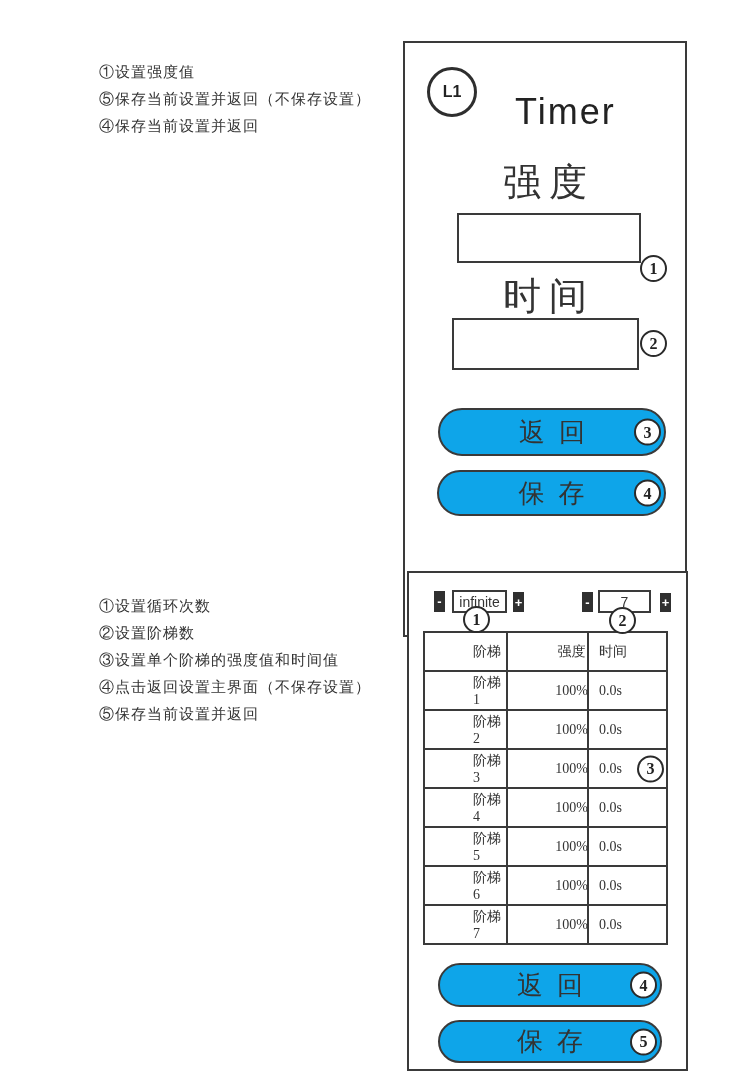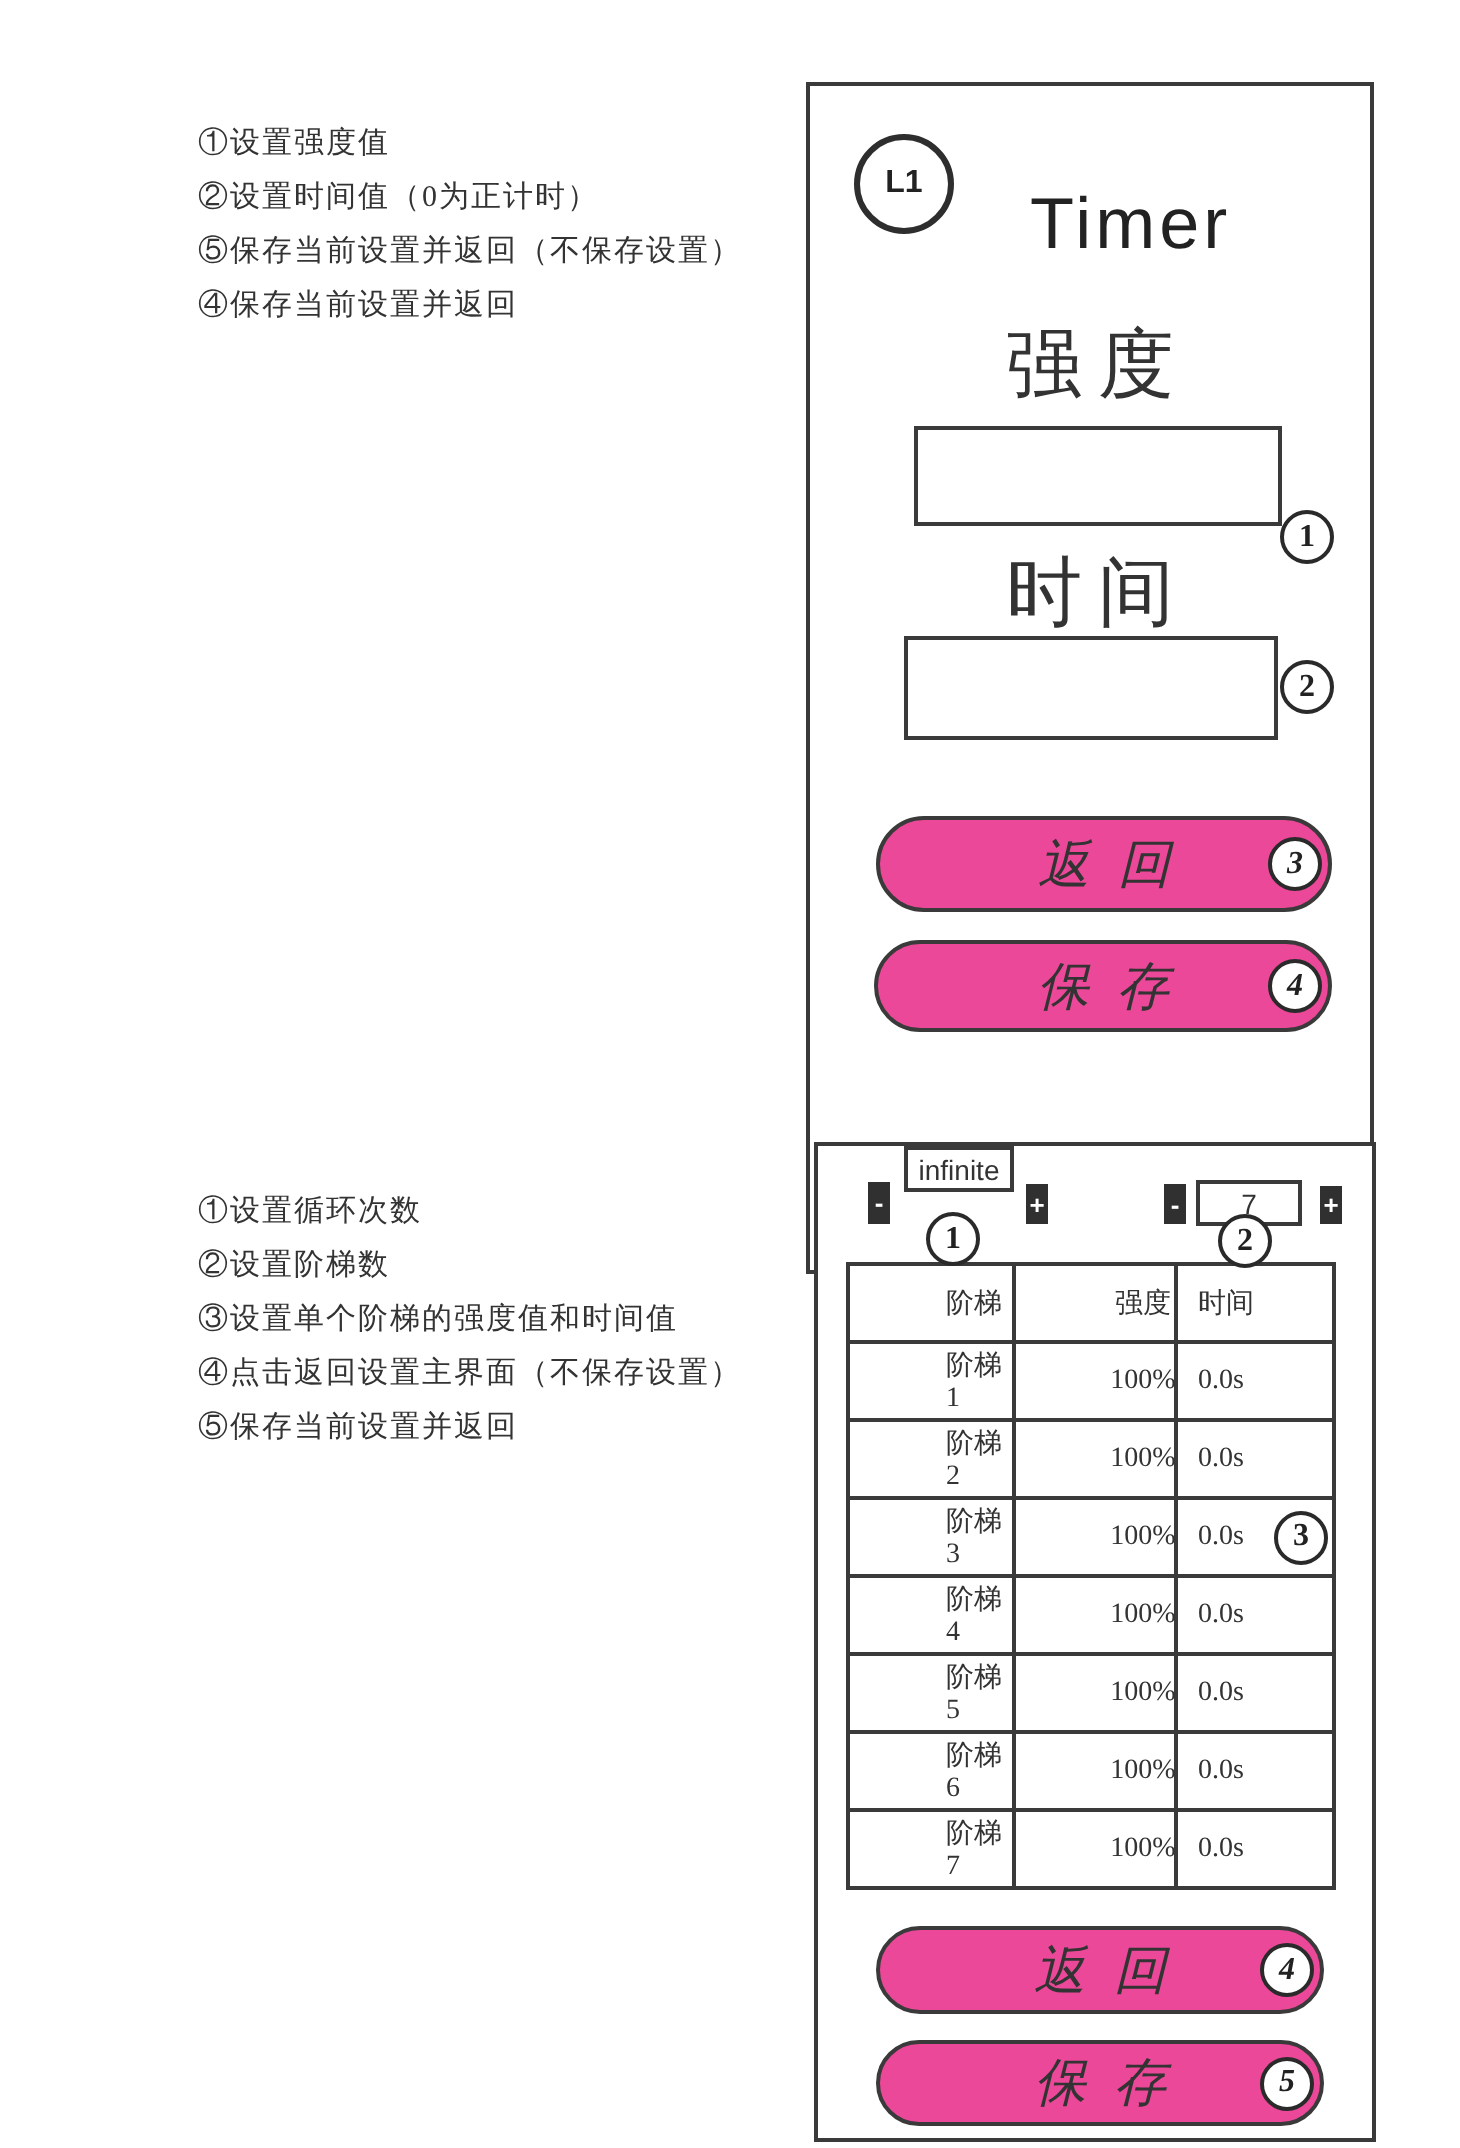--- a/index.html
+++ b/index.html
@@ -25,23 +25,23 @@
     font-size:36px;letter-spacing:2px;color:#222;}
   .big-label{position:absolute;left:0;width:100%;text-align:center;font-size:38px;
     letter-spacing:8px;text-indent:8px;color:#333;}
   #label-intensity{top:114px;}
   #label-time{top:228px;}
   .input-box{position:absolute;background:#fff;border:2px solid #3a3a3a;box-sizing:border-box;}
   #input-intensity{left:52px;top:170px;width:184px;height:50px;}
   #input-time{left:47px;top:275px;width:187px;height:52px;}
 
   
-  .pill{position:absolute;background:#ec4899;border:2px solid #3a3a3a;box-sizing:border-box;
+  .pill{position:absolute;background:#0ea5e9;border:2px solid #3a3a3a;box-sizing:border-box;
     border-radius:26px;display:flex;align-items:center;justify-content:center;
-    font-size:26px;color:#333;cursor:pointer;font-style:italic;}
+    font-size:26px;color:#333;cursor:pointer;}
   .pill .lbl{letter-spacing:14px;text-indent:14px;}
   #btn-back-1{left:33px;top:365px;width:228px;height:48px;}
   #btn-save-1{left:32px;top:427px;width:229px;height:46px;}
   #btn-back-2{left:29px;top:390px;width:224px;height:44px;}
   #btn-save-2{left:29px;top:447px;width:224px;height:43px;}
 
   
   .marker{position:absolute;width:27px;height:27px;box-sizing:border-box;border:2px solid #2a2a2a;
     border-radius:50%;background:#fff;display:flex;align-items:center;justify-content:center;
     font-size:16px;font-weight:600;color:#222;z-index:4;letter-spacing:0;text-indent:0;}
@@ -53,21 +53,21 @@
   .sp-btn{position:absolute;width:11px;height:21px;background:#303030;color:#fff;
     display:flex;align-items:center;justify-content:center;
     font-family:"Liberation Sans",sans-serif;font-size:13px;font-weight:bold;cursor:pointer;}
   #sp-loop-minus{left:25px;top:18px;}
   #sp-loop-plus{left:104px;top:19px;height:20px;}
   #sp-step-minus{left:173px;top:19px;height:20px;}
   #sp-step-plus{left:251px;top:20px;height:19px;}
   .sp-box{position:absolute;background:#fff;border:2px solid #3a3a3a;box-sizing:border-box;
     display:flex;align-items:center;justify-content:center;
     font-family:"Liberation Sans",sans-serif;font-size:14px;color:#333;}
-  #sp-loop-box{left:43px;top:0;width:55px;height:23px;}
+  #sp-loop-box{left:43px;top:17px;width:55px;height:23px;}
   #sp-step-box{left:189px;top:17px;width:53px;height:23px;}
   #mk-b1{left:54px;top:33px;}
   #mk-b2{left:200px;top:34px;}
 
   
   .tbl{position:absolute;left:14px;top:58px;width:245px;border:2px solid #3a3a3a;box-sizing:border-box;}
   .tr{display:flex;height:37px;border-top:2px solid #3a3a3a;}
   .tr:first-child{border-top:none;}
   .td{display:flex;align-items:center;box-sizing:border-box;font-size:14px;color:#333;padding-left:48px;}
   .td-step{width:83px;justify-content:flex-end;padding-right:5px;border-right:2px solid #3a3a3a;}
@@ -75,21 +75,20 @@
   .td-time{flex:1;justify-content:flex-start;padding-left:10px;position:relative;}
   .td-time .marker{right:2px;top:50%;transform:translateY(-50%);}
 </style>
 </head>
 <body>
 
 <div class="page">
 
   <div class="ann ann-top">
     <div class="ann-line">①设置强度值</div>
-    <div class="ann-line">②设置时间值（0为正计时）</div>
     <div class="ann-line">⑤保存当前设置并返回（不保存设置）</div>
     <div class="ann-line">④保存当前设置并返回</div>
   </div>
 
   <div class="screen" id="screen-timer">
     <div class="chan-circle">L1</div>
     <div class="timer-title">Timer</div>
 
     <div class="big-label" id="label-intensity">强度</div>
     <div class="input-box" id="input-intensity"></div>

